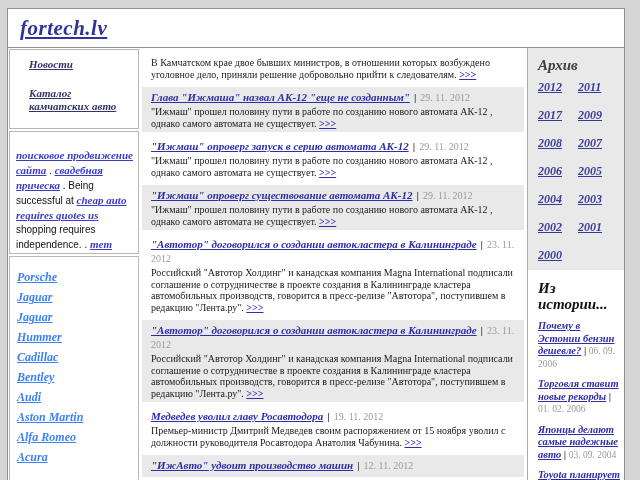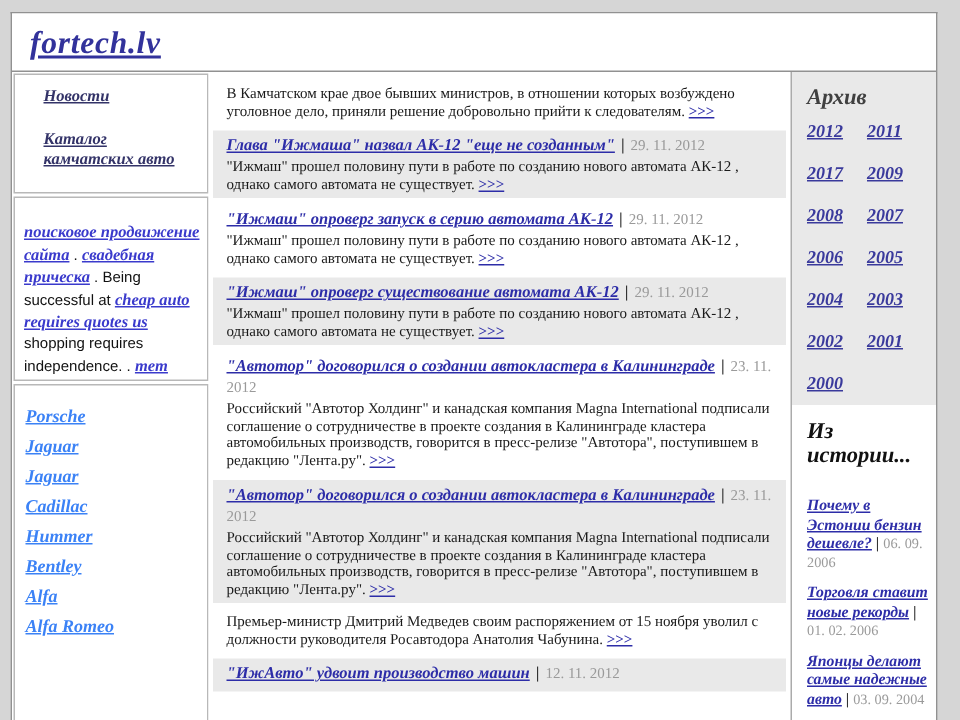--- a/index.html
+++ b/index.html
@@ -33,21 +33,21 @@
   .article-body { font-size:10px; line-height:11.5px; color:#1a1a1a; }
   .more-link { color:#2d2da8; font-weight:bold; text-decoration:underline; font-size:10px; }
 
   
   .right-col { flex:0 0 auto; width:97px; border-left:1px solid #ababab; display:flex; flex-direction:column; overflow:hidden; }
   .archive-box { flex:0 0 auto; background:#e9e9e9; padding:9px 2px 8px 10px; }
   .archive-title { font-size:15px; font-weight:bold; font-style:italic; color:#404040; margin-bottom:6px; }
   .years { display:grid; grid-template-columns:40px 40px; row-gap:14px; }
   .year-link { font-size:12px; font-weight:bold; font-style:italic; color:#3a3a9c; text-decoration:underline; line-height:14px; }
   .history { flex:0 0 auto; padding:10px 4px 0 10px; background:#fff; }
-  .history-title { font-size:15px; font-weight:bold; font-style:italic; color:#111; line-height:16px; margin-bottom:20px; }
+  .history-title { font-size:15px; font-weight:bold; font-style:italic; color:#111; line-height:16px; margin-bottom:8px; }
   .history-item { margin-bottom:8px; font-size:10.5px; line-height:12.5px; }
   .history-link { color:#2d2da8; font-weight:bold; font-style:italic; text-decoration:underline; }
   .history-sep { color:#333; font-weight:bold; }
   .history-date { color:#9a9a9a; font-size:9.5px; }
   .right-filler { flex:1; background:#e9e9e9; min-height:0; }
 </style>
 </head>
 <body>
 
 <div class="wrapper">
@@ -67,31 +67,33 @@
         
       <a class="ad-link">поисковое продвижение сайта</a><span class="ad-text"> . </span><a class="ad-link">свадебная прическа</a><span class="ad-text"> . Being successful at </span><a class="ad-link">cheap auto requires quotes us</a><span class="ad-text"> shopping requires independence. . </span><a class="ad-link">mem capital payday loans</a></div>
       <div class="box box-brands">
 
           <a class="brand-link">Porsche</a>
 
           <a class="brand-link">Jaguar</a>
 
           <a class="brand-link">Jaguar</a>
 
+          <a class="brand-link">Hummer</a>
+
           <a class="brand-link">Cadillac</a>
 
-          <a class="brand-link">Hummer</a>
-
           <a class="brand-link">Bentley</a>
 
-          <a class="brand-link">Alfa</a>
-
+          <a class="brand-link">Audi</a>
+
+          <a class="brand-link">Aston Martin</a>
 
           <a class="brand-link">Alfa Romeo</a>
 
+          <a class="brand-link">Acura</a>
         </div>
     </div>
 
     <div class="main-col">
 
         <div class="article">
           <div class="article-body">
             <span>В Камчатском крае двое бывших министров, в отношении которых возбуждено уголовное дело, приняли решение добровольно прийти к следователям.</span>
             <a class="more-link">&gt;&gt;&gt;</a>
           </div>
@@ -151,20 +153,25 @@
             <span class="article-sep">|</span>
             <span class="article-date">23. 11. 2012</span>
           </div>
           <div class="article-body">
             <span>Российский "Автотор Холдинг" и канадская компания Magna International подписали соглашение о сотрудничестве в проекте создания в Калининграде кластера автомобильных производств, говорится в пресс-релизе "Автотора", поступившем в редакцию "Лента.ру".</span>
             <a class="more-link">&gt;&gt;&gt;</a>
           </div>
         </div>
 
         <div class="article">
+          <div class="article-head">
+            <a class="article-title">Медведев уволил главу Росавтодора</a>
+            <span class="article-sep">|</span>
+            <span class="article-date">19. 11. 2012</span>
+          </div>
           <div class="article-body">
             <span>Премьер-министр Дмитрий Медведев своим распоряжением от 15 ноября уволил с должности руководителя Росавтодора Анатолия Чабунина.</span>
             <a class="more-link">&gt;&gt;&gt;</a>
           </div>
         </div>
 
         <div class="article alt">
           <div class="article-head">
             <a class="article-title">"ИжАвто" удвоит производство машин</a>
             <span class="article-sep">|</span>

